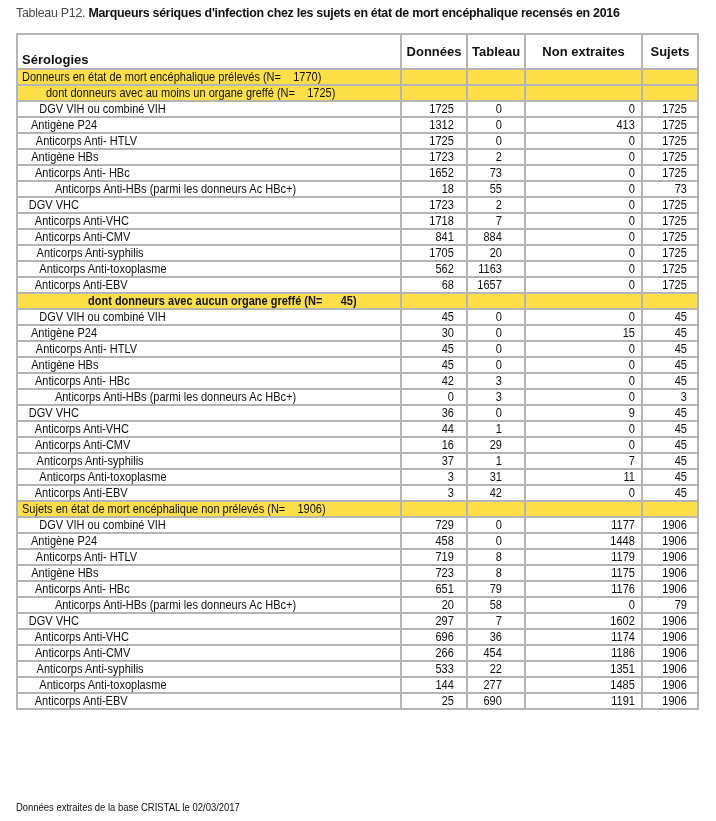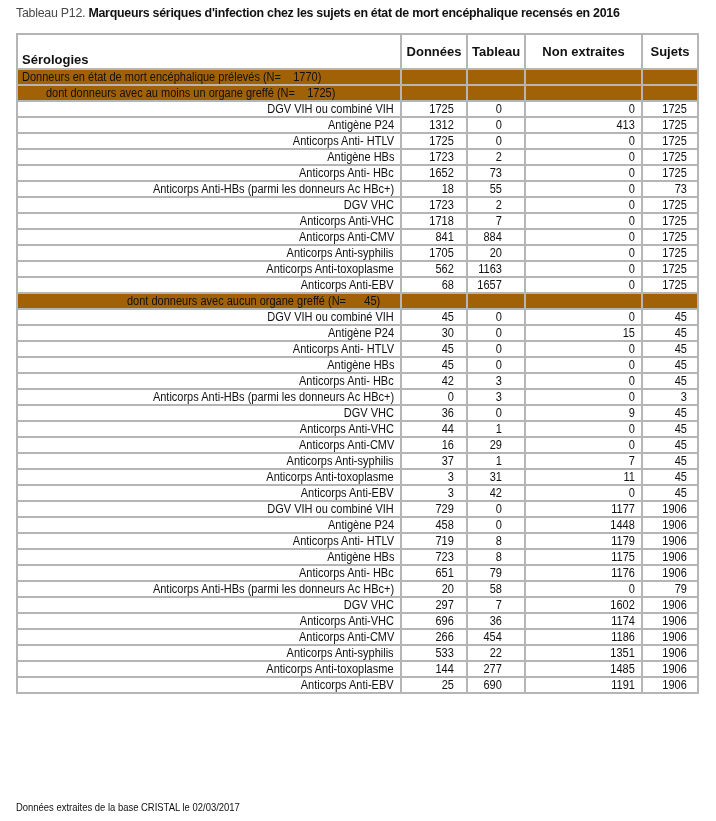--- a/index.html
+++ b/index.html
@@ -4,26 +4,26 @@
 <style>
   html, body { margin: 0; padding: 0; background: #ffffff; }
   body { width: 716px; height: 821px; position: relative; font-family: "Liberation Sans", sans-serif; color: #111; overflow: hidden; }
   .title { position: absolute; left: 16px; top: 5px; font-size: 13.5px; white-space: nowrap; letter-spacing: -0.3px; transform: scaleX(0.92); transform-origin: left top; }
   .title .lead { color: #4a4a4a; font-weight: normal; }
   .title .main { font-weight: bold; color: #111; }
   table { position: absolute; left: 16px; top: 33px; border-collapse: collapse; table-layout: fixed; width: 681px; font-size: 12.5px; }
   td, th { border: 2px solid #b5b5b5; padding: 0 4px; height: 14px; line-height: 14px; white-space: nowrap; overflow: hidden; }
   th { font-weight: bold; height: 32px; font-size: 13px; vertical-align: middle; text-align: center; }
   th.first { text-align: left; vertical-align: bottom; padding-bottom: 1px; margin-top: 48px; }
-  tr.group td { background: #a16207; }
-  td.label { text-align: right; padding-right: 6px; }
+  tr.group td { background: #fde047; }
+  td.label { text-align: left; padding-right: 6px; }
   tr.group td.label { text-align: left; }
   td.label.l1 { padding-left: 4px; }
   td.label.l2 { padding-left: 28px; }
-  td.label.l2b { padding-left: 109px; }
+  td.label.l2b { padding-left: 70px; font-weight: bold; }
   td.num { text-align: right; }
   td.neg { padding-right: 12px; }
   td.pos { padding-right: 22px; }
   td.nd { padding-right: 6px; }
   td.tot { padding-right: 10px; }
   .cond { display: inline-block; transform: scaleX(0.88); transform-origin: right center; }
   tr.group .cond { transform-origin: left center; }
   .footer { position: absolute; left: 16px; top: 801px; font-size: 10.5px; color: #111; transform: scaleX(0.9); transform-origin: left top; white-space: nowrap; }
 </style>
 </head>
@@ -234,20 +234,27 @@
         <td class="num nd"><span class="cond">11</span></td>
         <td class="num tot"><span class="cond">45</span></td>
       </tr>
       <tr>
         <td class="label"><span class="cond">Anticorps Anti-EBV</span></td>
         <td class="num neg"><span class="cond">3</span></td>
         <td class="num pos"><span class="cond">42</span></td>
         <td class="num nd"><span class="cond">0</span></td>
         <td class="num tot"><span class="cond">45</span></td>
       </tr>
+      <tr class="group">
+        <td class="label l1"><span class="cond" style="white-space: pre;">Sujets en état de mort encéphalique non prélevés (N=    1906)</span></td>
+        <td></td>
+        <td></td>
+        <td></td>
+        <td></td>
+      </tr>
       <tr>
         <td class="label"><span class="cond">DGV VIH ou combiné VIH</span></td>
         <td class="num neg"><span class="cond">729</span></td>
         <td class="num pos"><span class="cond">0</span></td>
         <td class="num nd"><span class="cond">1177</span></td>
         <td class="num tot"><span class="cond">1906</span></td>
       </tr>
       <tr>
         <td class="label"><span class="cond">Antigène P24</span></td>
         <td class="num neg"><span class="cond">458</span></td>

